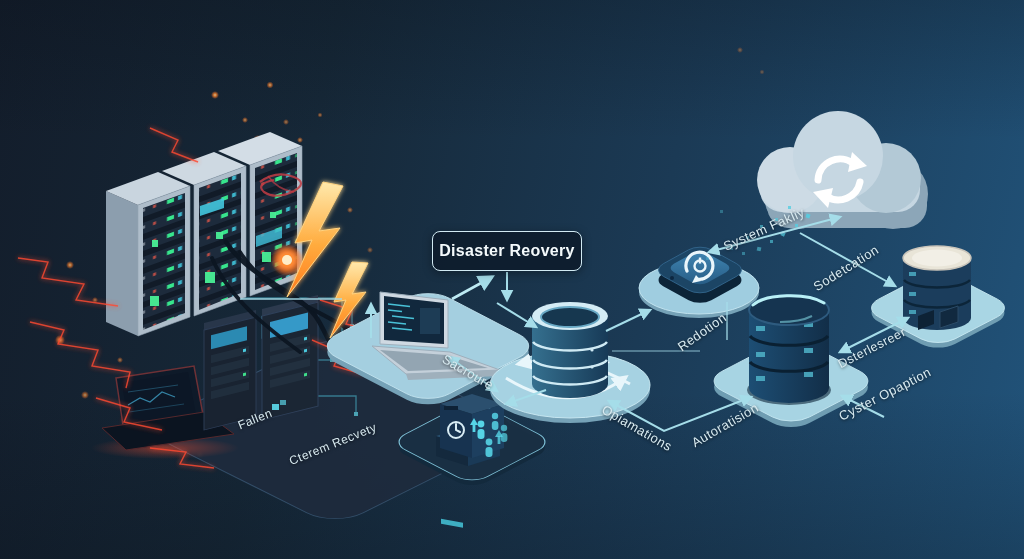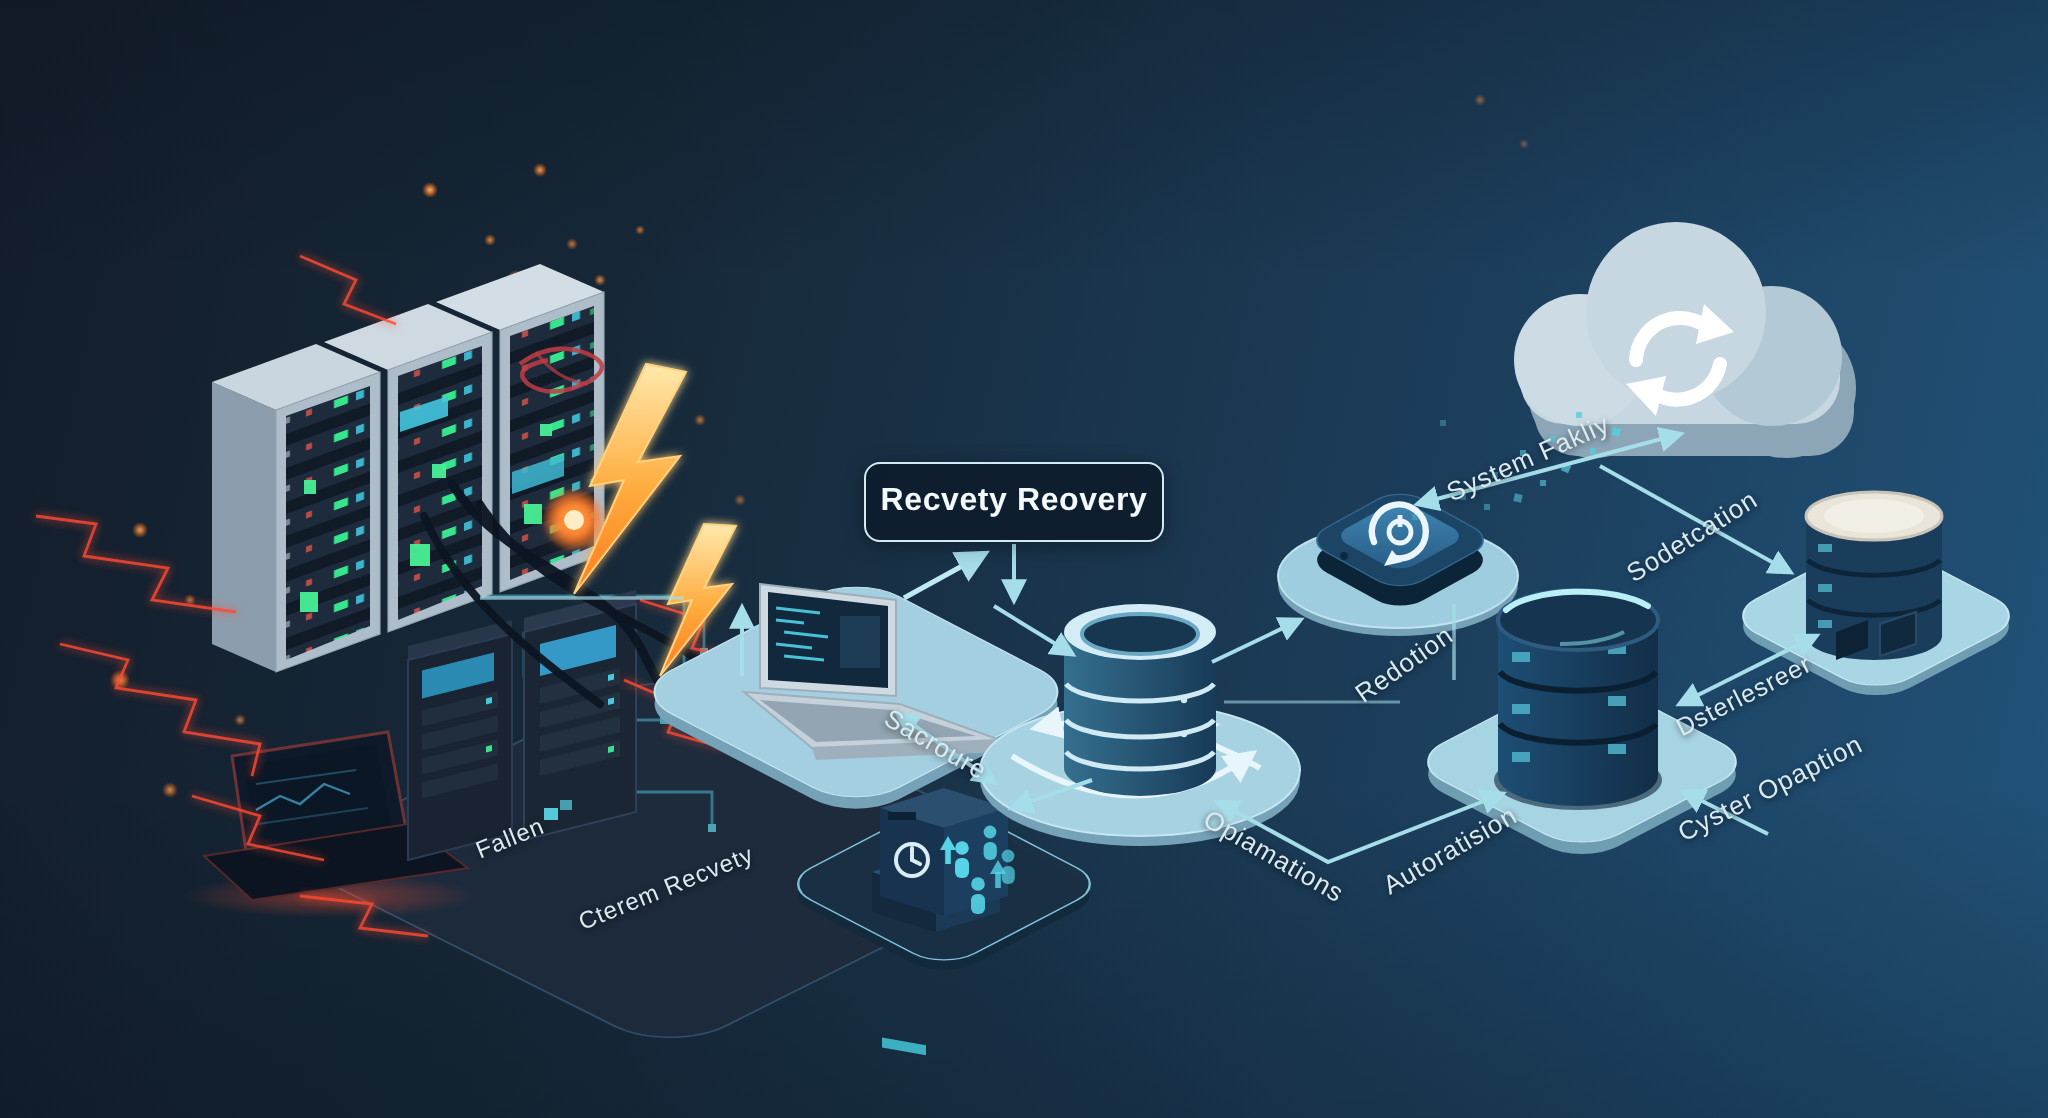--- a/index.html
+++ b/index.html
@@ -433,21 +433,21 @@
   <path d="M612,351 H700" opacity=".55" stroke-width="1.6"></path>
   <path d="M609,401 L664,431 L751,397" marker-start="url(#ah)" marker-end="url(#ah)"></path>
   <path d="M709,252 L840,217" marker-start="url(#ah)" marker-end="url(#ah)"></path>
   <path d="M800,233 L895,286" marker-end="url(#ah)"></path>
   <path d="M840,352 L908,318" marker-start="url(#ah)" marker-end="url(#ah)"></path>
   <path d="M884,417 L842,396" marker-end="url(#ah)"></path>
 </g>
 </svg>
 
 <div class="titlebox">
-  <span>Recvety Reovery</span>
+  <span>Disaster Reovery</span>
 </div>
 
 <div class="lbl" style="left:764px;top:229px;transform:translate(-50%,-50%) rotate(-24deg);font-size:13px;">System Fakliy</div>
 <div class="lbl" style="left:846px;top:268px;transform:translate(-50%,-50%) rotate(-32deg);font-size:13px;">Sodetcation</div>
 <div class="lbl" style="left:702px;top:332px;transform:translate(-50%,-50%) rotate(-35deg);font-size:13px;">Redotion</div>
 <div class="lbl" style="left:468px;top:372px;transform:translate(-50%,-50%) rotate(30deg);font-size:13px;">Sacroure</div>
 <div class="lbl" style="left:637px;top:428px;transform:translate(-50%,-50%) rotate(30deg);font-size:13px;">Opiamations</div>
 <div class="lbl" style="left:725px;top:425px;transform:translate(-50%,-50%) rotate(-30deg);font-size:13px;">Autoratision</div>
 <div class="lbl" style="left:872px;top:348px;transform:translate(-50%,-50%) rotate(-27deg);font-size:12.5px;">Dsterlesreer</div>
 <div class="lbl" style="left:885px;top:394px;transform:translate(-50%,-50%) rotate(-27deg);font-size:13px;">Cyster Opaption</div>

